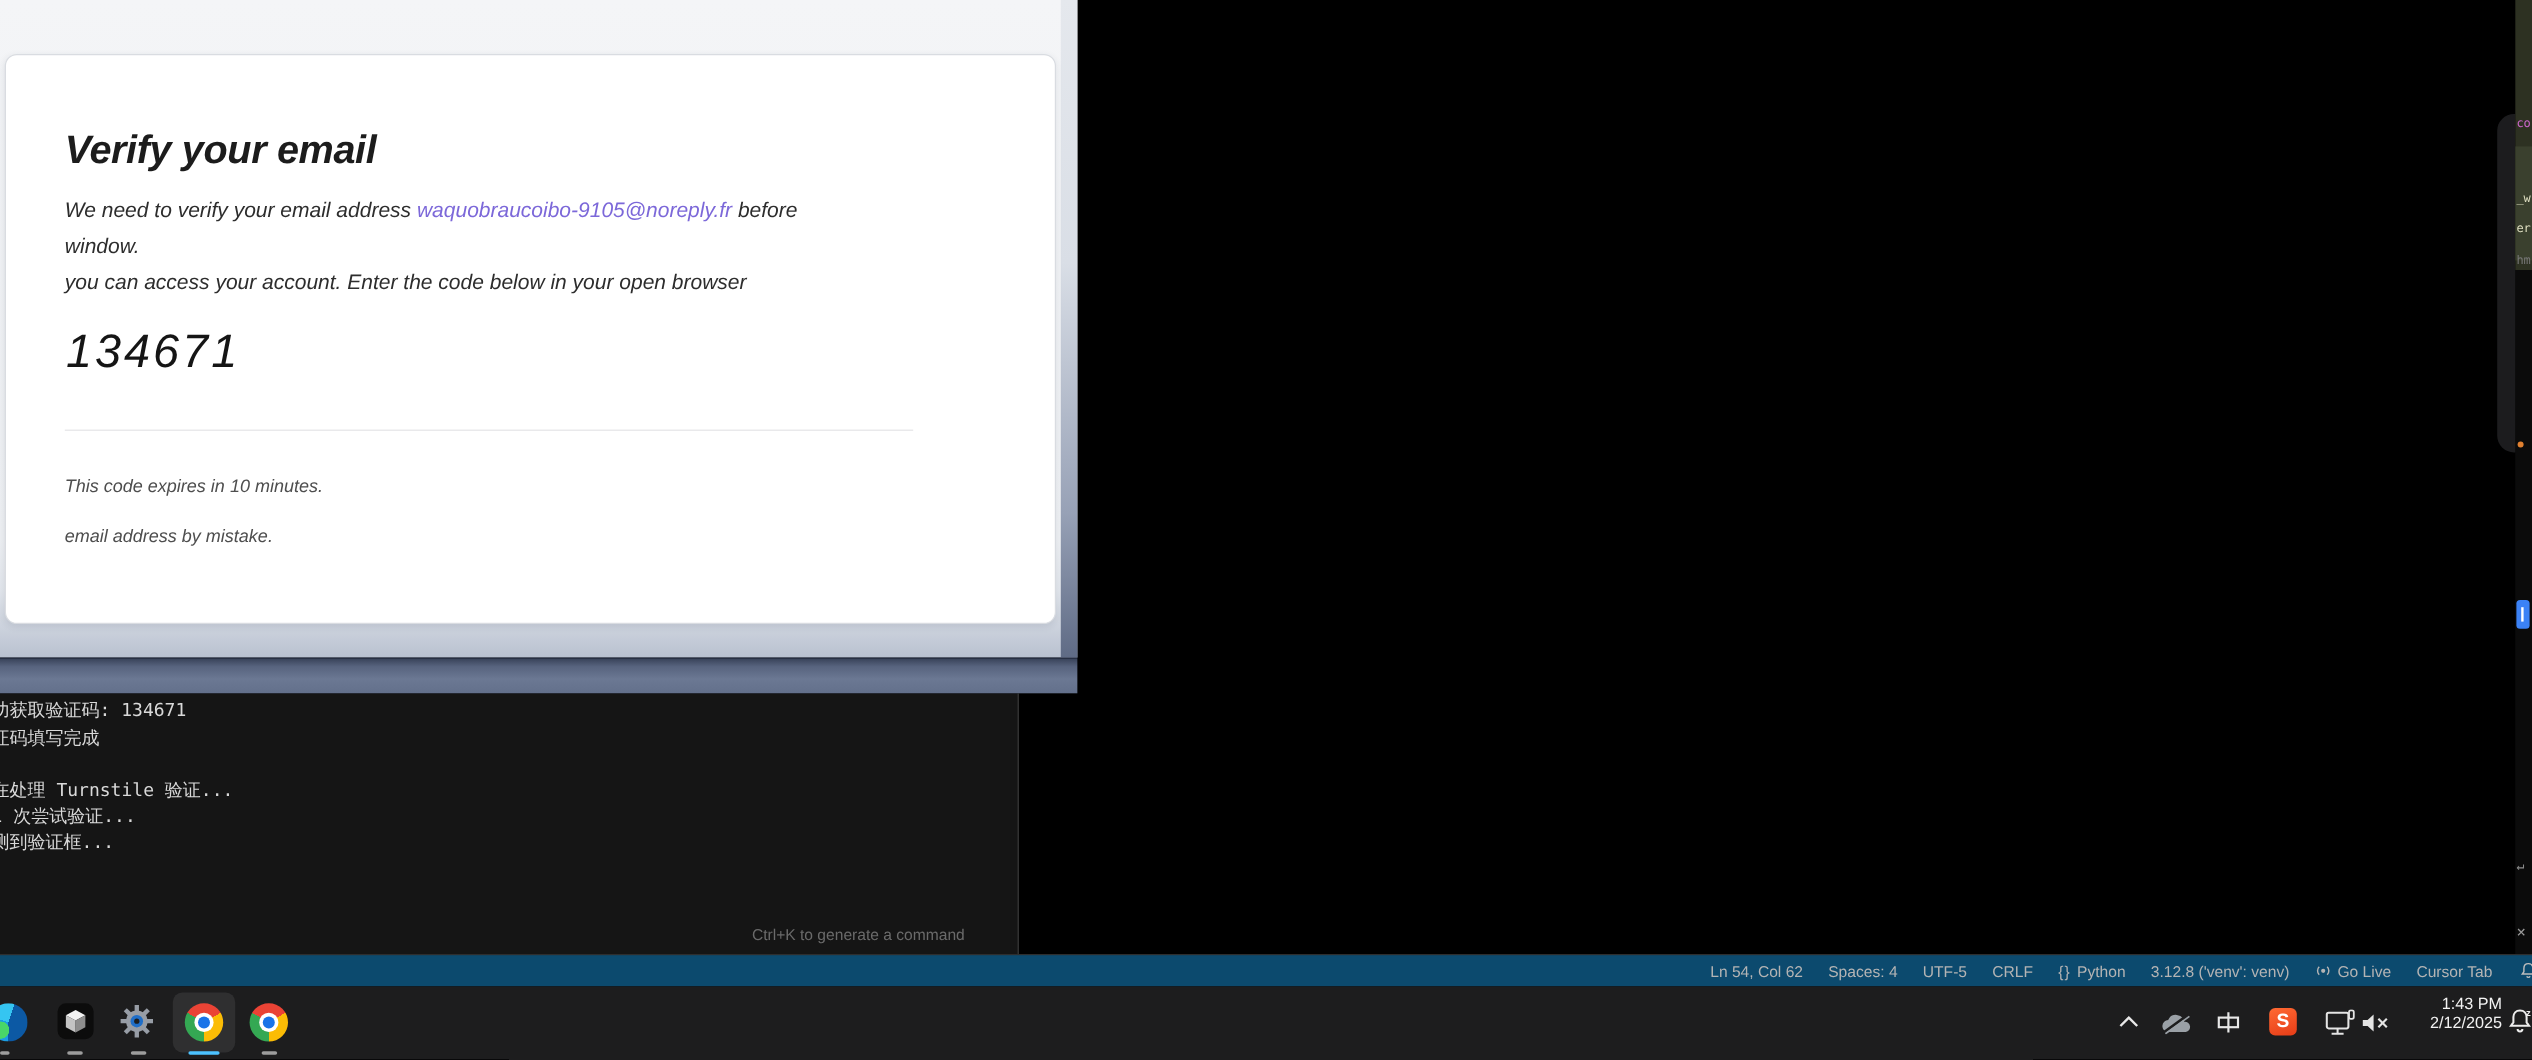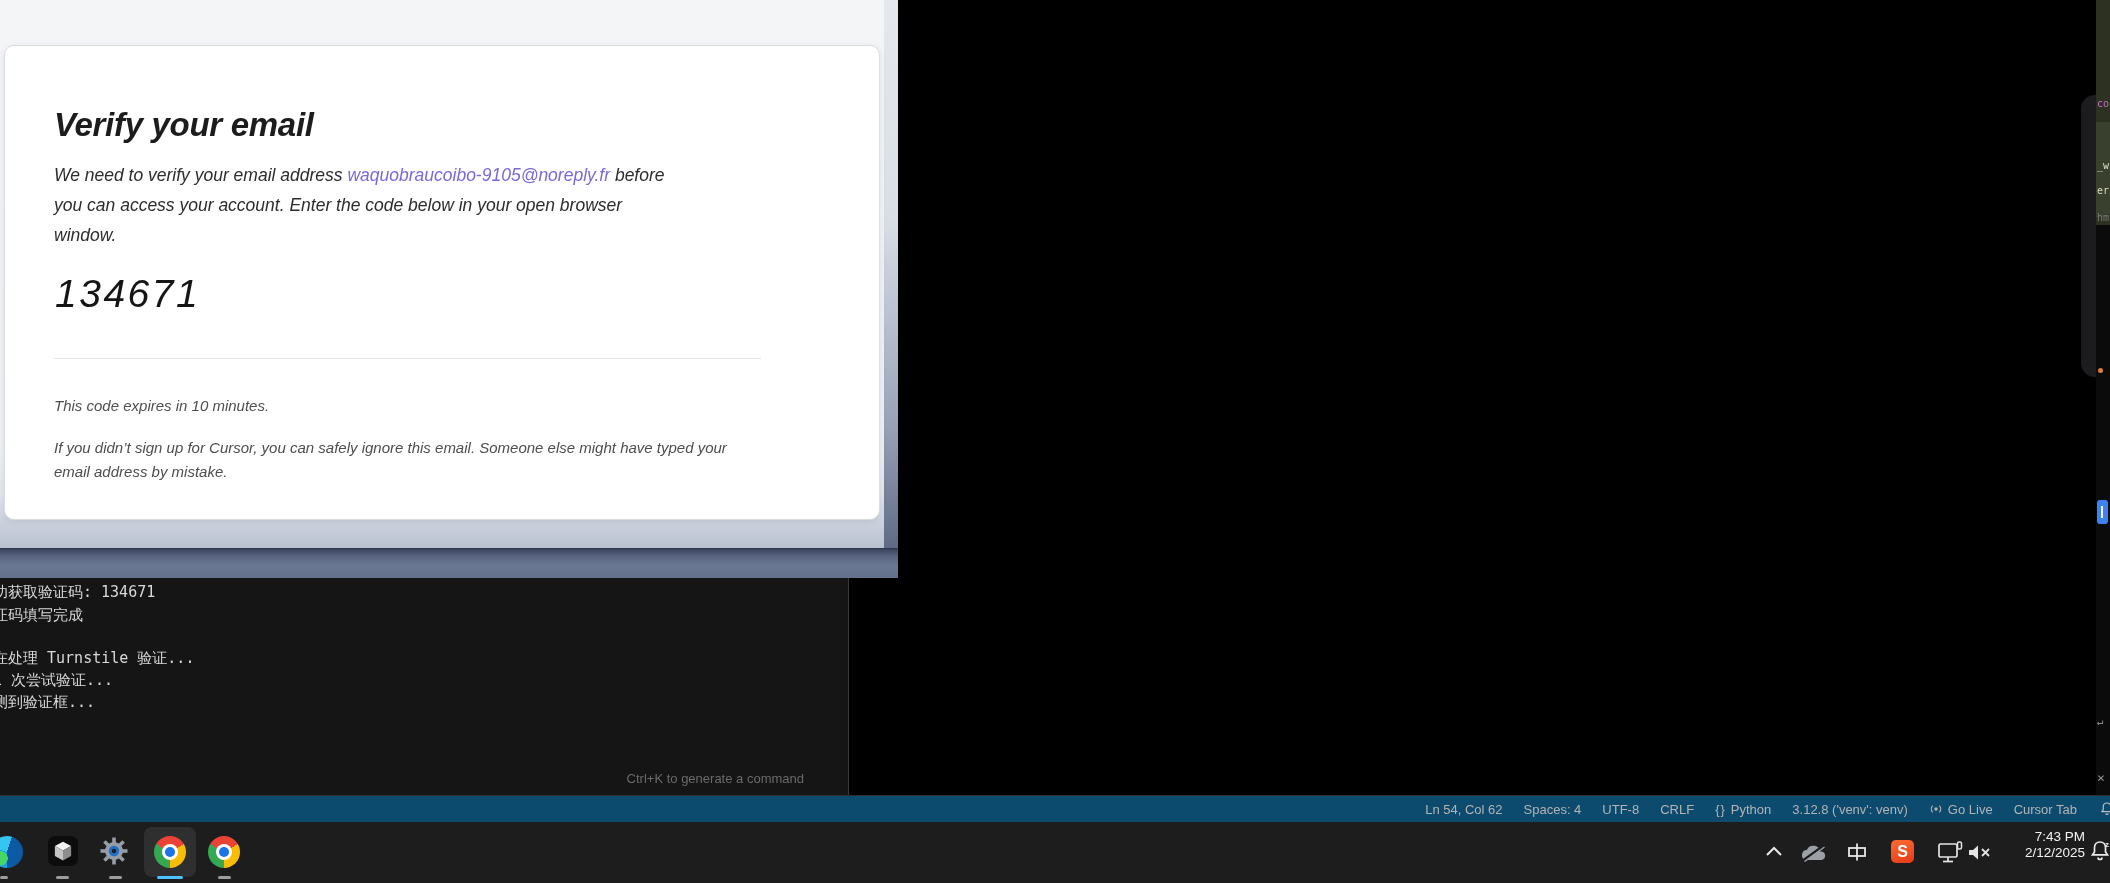--- a/index.html
+++ b/index.html
@@ -113,29 +113,28 @@
 <div class="email-window">
   <div class="ew-body"></div>
   <div class="ew-rightedge"></div>
   <div class="ew-bottombar"></div>
 
   <div class="mail-card">
     <div class="mail-title">Verify your email</div>
 
     <div class="mail-para">
       <div><span>We need to verify your email address </span><a href="#" class="mail-link">waquobraucoibo-9105@noreply.fr</a><span> before</span></div>
+      <div>window.</div>
       <div>you can access your account. Enter the code below in your open browser</div>
-      <div>window.</div>
     </div>
 
     <div class="mail-code">134671</div>
     <div class="mail-divider"></div>
     <div class="mail-expires">This code expires in 10 minutes.</div>
     <div class="mail-footer">
-      <div>If you didn’t sign up for Cursor, you can safely ignore this email. Someone else might have typed your</div>
       <div>email address by mistake.</div>
     </div>
   </div>
 </div>
 
 <div class="sliver">
   <div class="sl-olive"></div>
   <div class="sl-band"></div>
   <div class="sl-frag" style="top:98px;color:#cc66cc">co</div>
   <div class="sl-frag" style="top:160px;color:#ddddc0">_w</div>
@@ -146,21 +145,21 @@
       <i></i>
     </div>
   <div class="sl-frag" style="top:715px;color:#8a8a8a;font-size:11px">↵</div>
   <div class="sl-frag" style="top:770px;color:#9a9a9a;font-size:13px">×</div>
 </div>
 
 <div class="statusbar">
   <div class="sb-right">
     <span class="sb-item">Ln 54, Col 62</span>
     <span class="sb-item">Spaces: 4</span>
-    <span class="sb-item">UTF-8</span>
+    <span class="sb-item">UTF-5</span>
     <span class="sb-item">CRLF</span>
     <span class="sb-item">
       <span class="sb-braces">{}</span>
       <span>Python</span>
     </span>
     <span class="sb-item">3.12.8 ('venv': venv)</span>
     <span class="sb-item">
       <svg width="14" height="14" viewBox="0 0 16 16">
         <circle cx="8" cy="8" r="2" fill="#b4b4b4"></circle>
         <path d="M4.2 4.2 a5.4 5.4 0 0 0 0 7.6 M11.8 4.2 a5.4 5.4 0 0 1 0 7.6" stroke="#b4b4b4" stroke-width="1.4" fill="none"></path>
@@ -238,21 +237,21 @@
     <rect x="20.5" y="1" width="4" height="7" rx="1.5" fill="none" stroke="#e4e4e4" stroke-width="1.5"></rect>
   </svg>
 
   <svg class="tray-icon" style="left:1968px;top:22px" width="24" height="17" viewBox="0 0 24 17">
     <polygon points="1,6 5,6 10,1.5 10,15.5 5,11 1,11" fill="#e4e4e4"></polygon>
     <line x1="14" y1="5" x2="21" y2="12" stroke="#e4e4e4" stroke-width="1.8"></line>
     <line x1="21" y1="5" x2="14" y2="12" stroke="#e4e4e4" stroke-width="1.8"></line>
   </svg>
 
   <div class="clock">
-    <div>7:43 PM</div>
+    <div>1:43 PM</div>
     <div>2/12/2025</div>
   </div>
 
   <svg class="bell-z" width="24" height="26" viewBox="0 0 24 26">
     <path d="M11 4 c-3.4 0-5.5 2.5-5.5 5.6 V14 l-2 2.8 h15 L16.5 14 V9.6 C16.5 6.5 14.4 4 11 4 z" fill="none" stroke="#ececec" stroke-width="1.7"></path>
     <path d="M9 19.5 a2 2 0 0 0 4 0" fill="none" stroke="#ececec" stroke-width="1.7"></path>
     <text x="16" y="9" font-size="8" fill="#ececec" font-family="Liberation Sans, sans-serif" font-weight="700">z</text>
   </svg>
 </div>
 

